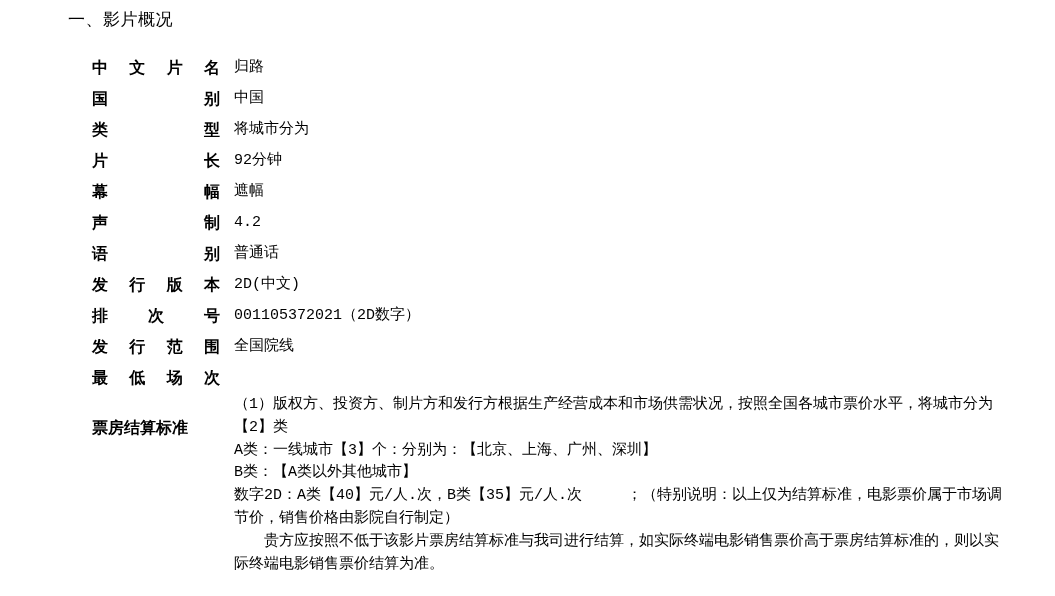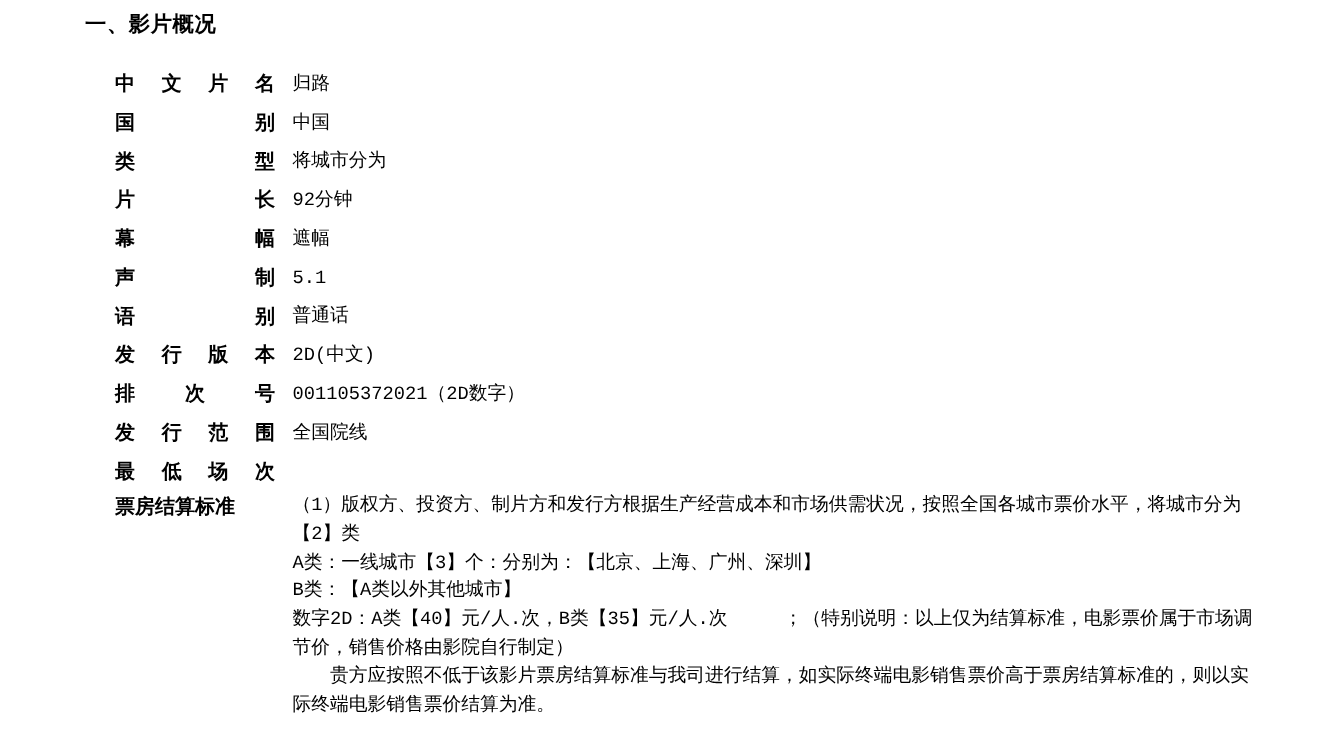--- a/index.html
+++ b/index.html
@@ -18,21 +18,21 @@
     position: relative;
     width: 1055px;
     height: 596px;
     background: #ffffff;
   }
   .section-title {
     position: absolute;
     left: 68px;
     top: 8px;
     font-size: 17px;
-    font-weight: bold;
+    font-weight: normal;
     letter-spacing: 0.5px;
     white-space: nowrap;
   }
   .info-table {
     position: absolute;
     left: 92px;
     top: 52px;
     width: 920px;
     border-collapse: collapse;
   }
@@ -53,20 +53,21 @@
     justify-content: space-between;
     width: 128px;
   }
   .label-inner span {
     display: inline-block;
   }
   .label-solo {
     display: block;
     width: 128px;
     text-align: left;
+    margin-top: 22px;
   }
   .value-cell {
     font-size: 15px;
     height: 31px;
     line-height: 31px;
     white-space: nowrap;
     font-family: Liberation Mono, monospace;
   }
   .value-cell.tall {
     height: auto;
@@ -154,21 +155,21 @@
         <td class="value-cell">遮幅</td>
       </tr>
 
       <tr>
         <td class="label-cell">
           <div class="label-inner">
             <span>声</span>
             <span>制</span>
           </div>
         </td>
-        <td class="value-cell">5.1</td>
+        <td class="value-cell">4.2</td>
       </tr>
 
       <tr>
         <td class="label-cell">
           <div class="label-inner">
             <span>语</span>
             <span>别</span>
           </div>
         </td>
         <td class="value-cell">普通话</td>

